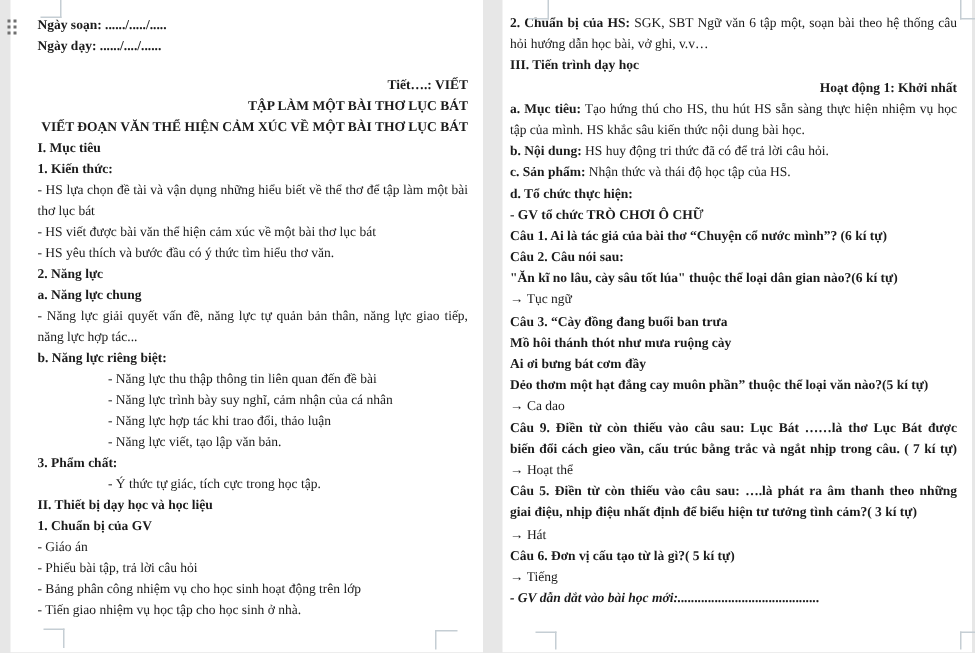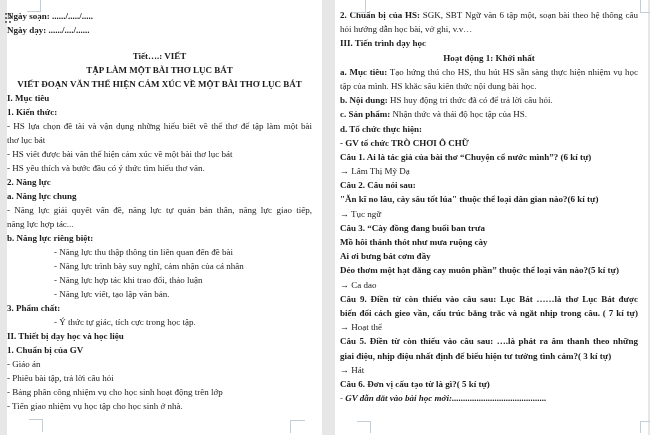--- a/index.html
+++ b/index.html
@@ -5,28 +5,28 @@
   html,body{margin:0;padding:0;}
   body{
     width:650px;height:435px;overflow:hidden;position:relative;
     background:#e7e7e7;
     font-family:"Liberation Serif","DejaVu Serif",serif;
   }
   .page{position:absolute;top:0;height:435px;background:#ffffff;}
   .pg-l{left:7px;width:315px;}
   .pg-r{left:335px;width:313px;}
   .content{color:#1b1b1b;font-size:9px;}
-  .pg-l .content{padding:9px 10px 0 0;line-height:14px;}
+  .pg-l .content{padding:9px 10px 0 18px;line-height:14px;}
   .pg-r .content{padding:8px 10px 0 5px;line-height:14.2px;}
   .ln{white-space:nowrap;overflow:visible;}
   .pg-l .ln{height:14px;}
   .pg-r .ln{height:14.2px;}
   .b{font-weight:bold;}
   .n{font-weight:normal;}
-  .c{text-align:center;}
+  .c{text-align:right;}
   .it{font-style:italic;}
   .ind{padding-left:5px;margin-left:42px;}
   .jl{white-space:normal;text-align:justify;text-align-last:justify;}
   .sp{height:12px;}
   
   .crop{position:absolute;}
   .cm-tl{border-right:1px solid #c5ced4;border-bottom:1px solid #c5ced4;}
   .cm-tr{border-left:1px solid #c5ced4;border-bottom:1px solid #c5ced4;}
   .cm-bl{border-right:1px solid #c5ced4;border-top:1px solid #c5ced4;}
   .cm-br{border-left:1px solid #c5ced4;border-top:1px solid #c5ced4;}
@@ -79,36 +79,36 @@
     <div class="ln">hỏi hướng dẫn học bài, vở ghi, v.v…</div>
     <div class="ln b">III. Tiến trình dạy học</div>
     <div class="ln b c">Hoạt động 1: Khởi nhất</div>
     <div class="ln jl"><span class="b">a. Mục tiêu:</span><span class="n"> Tạo hứng thú cho HS, thu hút HS sẵn sàng thực hiện nhiệm vụ học</span></div>
     <div class="ln">tập của mình. HS khắc sâu kiến thức nội dung bài học.</div>
     <div class="ln"><span class="b">b. Nội dung:</span><span class="n"> HS huy động tri thức đã có để trả lời câu hỏi.</span></div>
     <div class="ln"><span class="b">c. Sản phẩm:</span><span class="n"> Nhận thức và thái độ học tập của HS.</span></div>
     <div class="ln b">d. Tổ chức thực hiện:</div>
     <div class="ln b">- GV tổ chức TRÒ CHƠI Ô CHỮ</div>
     <div class="ln b">Câu 1. Ai là tác giả của bài thơ “Chuyện cổ nước mình”? (6 kí tự)</div>
-    <div class="ln"><span class="b">→</span><span class="n"> Lâm Thị Mỹ Dạ</span></div>
     <div class="ln b">Câu 2. Câu nói sau:</div>
     <div class="ln b">"Ăn kĩ no lâu, cày sâu tốt lúa" thuộc thể loại dân gian nào?(6 kí tự)</div>
     <div class="ln"><span class="b">→</span><span class="n"> Tục ngữ</span></div>
     <div class="ln b">Câu 3. “Cày đồng đang buổi ban trưa</div>
     <div class="ln b">Mồ hôi thánh thót như mưa ruộng cày</div>
     <div class="ln b">Ai ơi bưng bát cơm đầy</div>
     <div class="ln b">Dẻo thơm một hạt đắng cay muôn phần” thuộc thể loại văn nào?(5 kí tự)</div>
     <div class="ln"><span class="b">→</span><span class="n"> Ca dao</span></div>
     <div class="ln b jl">Câu 9. Điền từ còn thiếu vào câu sau: Lục Bát ……là thơ Lục Bát được</div>
     <div class="ln b jl">biến đổi cách gieo vần, cấu trúc bằng trắc và ngắt nhịp trong câu. ( 7 kí tự)</div>
     <div class="ln"><span class="b">→</span><span class="n"> Hoạt thể</span></div>
     <div class="ln b jl">Câu 5. Điền từ còn thiếu vào câu sau: ….là phát ra âm thanh theo những</div>
     <div class="ln b">giai điệu, nhịp điệu nhất định để biểu hiện tư tưởng tình cảm?( 3 kí tự)</div>
     <div class="ln"><span class="b">→</span><span class="n"> Hát</span></div>
     <div class="ln b">Câu 6. Đơn vị cấu tạo từ là gì?( 5 kí tự)</div>
+    <div class="ln"><span class="b">→</span><span class="n"> Tiếng</span></div>
     <div class="ln b it">- GV dẫn dắt vào bài học mới:..........................................</div>
   </div>
 </div>
 
 <div class="drag-dots"></div>
 
 <div class="crop cm-tl" style="left:27px;top:0;width:13px;height:11px;"></div>
 <div class="crop cm-bl" style="left:29px;top:419px;width:13px;height:12px;"></div>
 <div class="crop cm-br" style="left:290px;top:420px;width:14px;height:12px;"></div>
 <div class="crop cm-tl" style="left:352px;top:0;width:13px;height:12px;"></div>

